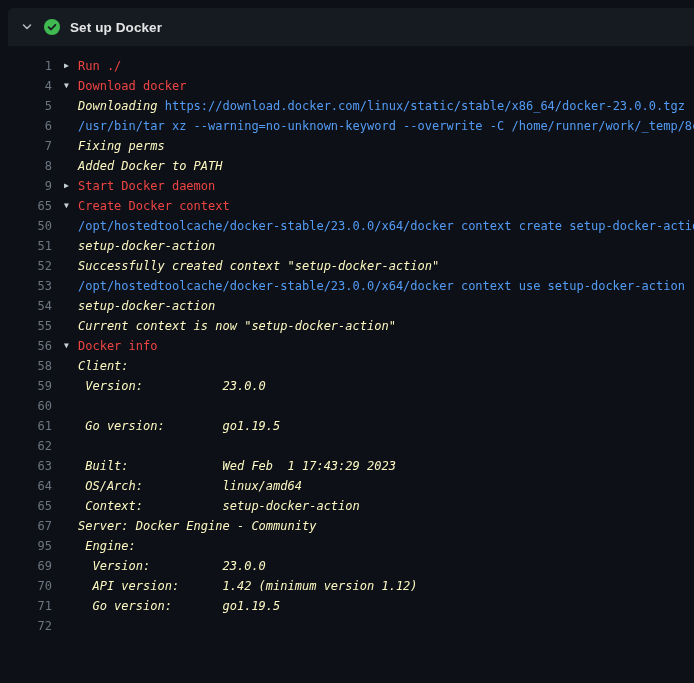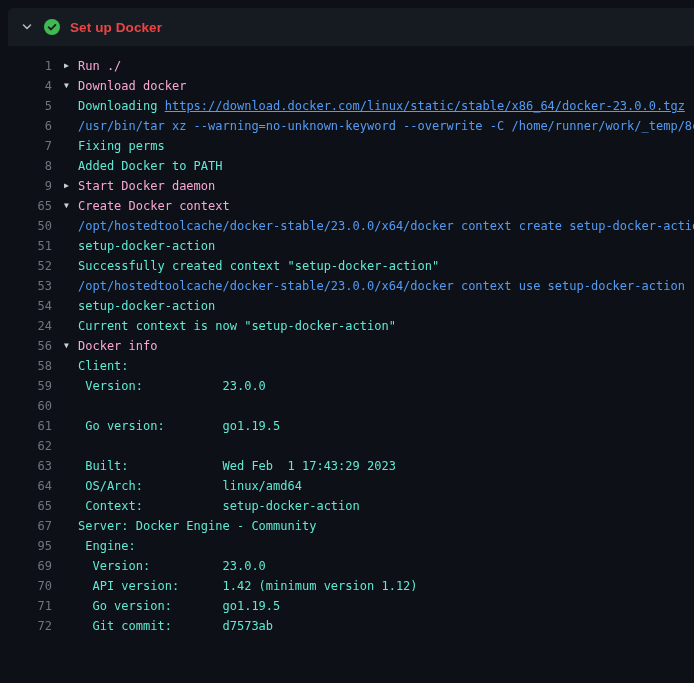--- a/index.html
+++ b/index.html
@@ -33,21 +33,21 @@
     justify-content: center;
     flex: 0 0 auto;
   }
   .check-icon {
     display: inline-flex;
     width: 16px;
     height: 16px;
     flex: 0 0 auto;
   }
   .step-title {
-    color: #ef4444;
+    color: #e5e5e5;
     font-size: 13.5px;
     font-weight: 600;
     letter-spacing: 0.1px;
   }
 
   
   .log-area {
     padding-top: 10px;
     margin-left: 8px;
     font-family: "DejaVu Sans Mono", "Liberation Mono", monospace;
@@ -80,33 +80,33 @@
     padding-left: 14px;
   }
   .arrow {
     display: inline-block;
     width: 14px;
     font-size: 8px;
     color: #c9d1d9;
     cursor: pointer;
   }
   .group-title {
-    color: #f9a8d4;
+    color: #ef4444;
     cursor: pointer;
   }
   .cmd-text {
     color: #539bf5;
   }
   .log-link {
     color: #539bf5;
-    text-decoration: underline;
     cursor: pointer;
   }
   .plain-text {
-    color: #5eead4;
+    color: #fef9c3;
+    font-style: italic;
   }
 </style>
 </head>
 <body>
 
 <div class="step-header">
   <span class="chev-icon">
     <svg width="12" height="12" viewBox="0 0 12 12">
       <path d="M2.5 4 L6 7.5 L9.5 4" fill="none" stroke="#b0b8c0" stroke-width="1.6" stroke-linecap="round" stroke-linejoin="round"></path>
     </svg>
@@ -128,30 +128,30 @@
       <div class="log-line"><span class="line-num">6</span><span class="line-content indent"><span class="cmd-text">/usr/bin/tar xz --warning=no-unknown-keyword --overwrite -C /home/runner/work/_temp/8c93</span></span></div>
       <div class="log-line"><span class="line-num">7</span><span class="line-content indent"><span class="plain-text">Fixing perms</span></span></div>
       <div class="log-line"><span class="line-num">8</span><span class="line-content indent"><span class="plain-text">Added Docker to PATH</span></span></div>
       <div class="log-line"><span class="line-num">9</span><span class="line-content"><span class="arrow">▶</span><span class="group-title">Start Docker daemon</span></span></div>
       <div class="log-line"><span class="line-num">65</span><span class="line-content"><span class="arrow">▼</span><span class="group-title">Create Docker context</span></span></div>
       <div class="log-line"><span class="line-num">50</span><span class="line-content indent"><span class="cmd-text">/opt/hostedtoolcache/docker-stable/23.0.0/x64/docker context create setup-docker-action</span></span></div>
       <div class="log-line"><span class="line-num">51</span><span class="line-content indent"><span class="plain-text">setup-docker-action</span></span></div>
       <div class="log-line"><span class="line-num">52</span><span class="line-content indent"><span class="plain-text">Successfully created context "setup-docker-action"</span></span></div>
       <div class="log-line"><span class="line-num">53</span><span class="line-content indent"><span class="cmd-text">/opt/hostedtoolcache/docker-stable/23.0.0/x64/docker context use setup-docker-action</span></span></div>
       <div class="log-line"><span class="line-num">54</span><span class="line-content indent"><span class="plain-text">setup-docker-action</span></span></div>
-      <div class="log-line"><span class="line-num">24</span><span class="line-content indent"><span class="plain-text">Current context is now "setup-docker-action"</span></span></div>
+      <div class="log-line"><span class="line-num">55</span><span class="line-content indent"><span class="plain-text">Current context is now "setup-docker-action"</span></span></div>
       <div class="log-line"><span class="line-num">56</span><span class="line-content"><span class="arrow">▼</span><span class="group-title">Docker info</span></span></div>
       <div class="log-line"><span class="line-num">58</span><span class="line-content indent"><span class="plain-text">Client:</span></span></div>
       <div class="log-line"><span class="line-num">59</span><span class="line-content indent"><span class="plain-text"> Version:           23.0.0</span></span></div>
       <div class="log-line"><span class="line-num">60</span></div>
       <div class="log-line"><span class="line-num">61</span><span class="line-content indent"><span class="plain-text"> Go version:        go1.19.5</span></span></div>
       <div class="log-line"><span class="line-num">62</span></div>
       <div class="log-line"><span class="line-num">63</span><span class="line-content indent"><span class="plain-text"> Built:             Wed Feb  1 17:43:29 2023</span></span></div>
       <div class="log-line"><span class="line-num">64</span><span class="line-content indent"><span class="plain-text"> OS/Arch:           linux/amd64</span></span></div>
       <div class="log-line"><span class="line-num">65</span><span class="line-content indent"><span class="plain-text"> Context:           setup-docker-action</span></span></div>
       <div class="log-line"><span class="line-num">67</span><span class="line-content indent"><span class="plain-text">Server: Docker Engine - Community</span></span></div>
       <div class="log-line"><span class="line-num">95</span><span class="line-content indent"><span class="plain-text"> Engine:</span></span></div>
       <div class="log-line"><span class="line-num">69</span><span class="line-content indent"><span class="plain-text">  Version:          23.0.0</span></span></div>
       <div class="log-line"><span class="line-num">70</span><span class="line-content indent"><span class="plain-text">  API version:      1.42 (minimum version 1.12)</span></span></div>
       <div class="log-line"><span class="line-num">71</span><span class="line-content indent"><span class="plain-text">  Go version:       go1.19.5</span></span></div>
-      <div class="log-line"><span class="line-num">72</span><span class="line-content indent"><span class="plain-text">  Git commit:       d7573ab</span></span></div>
+      <div class="log-line"><span class="line-num">72</span></div>
     </div>
 </div>
 
 </body></html>

